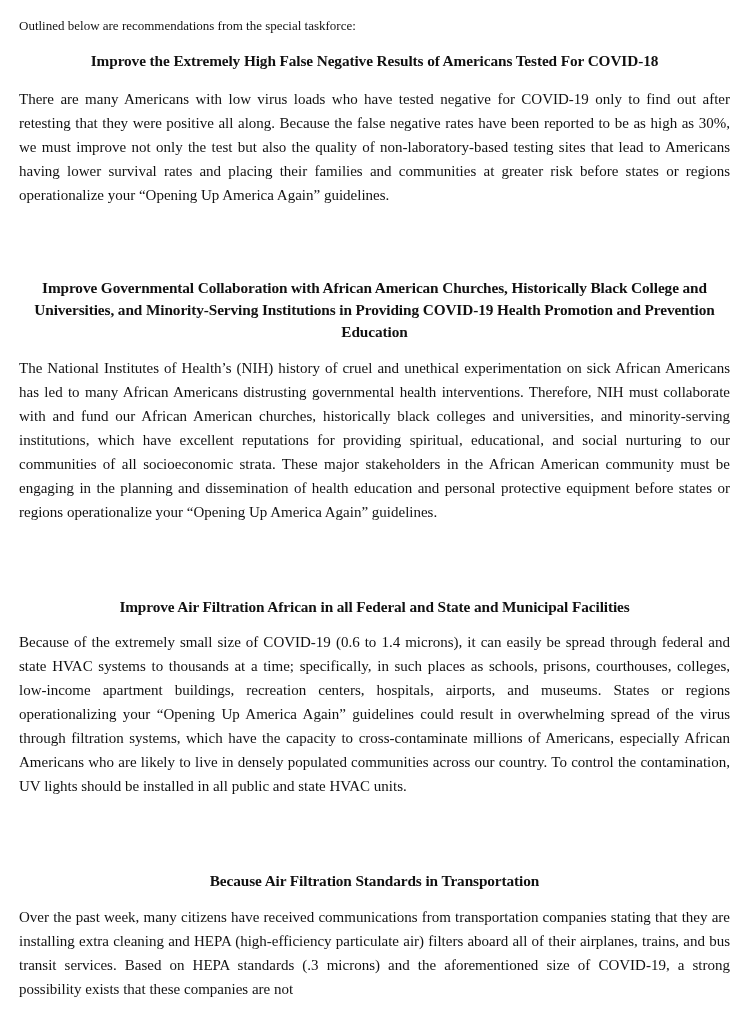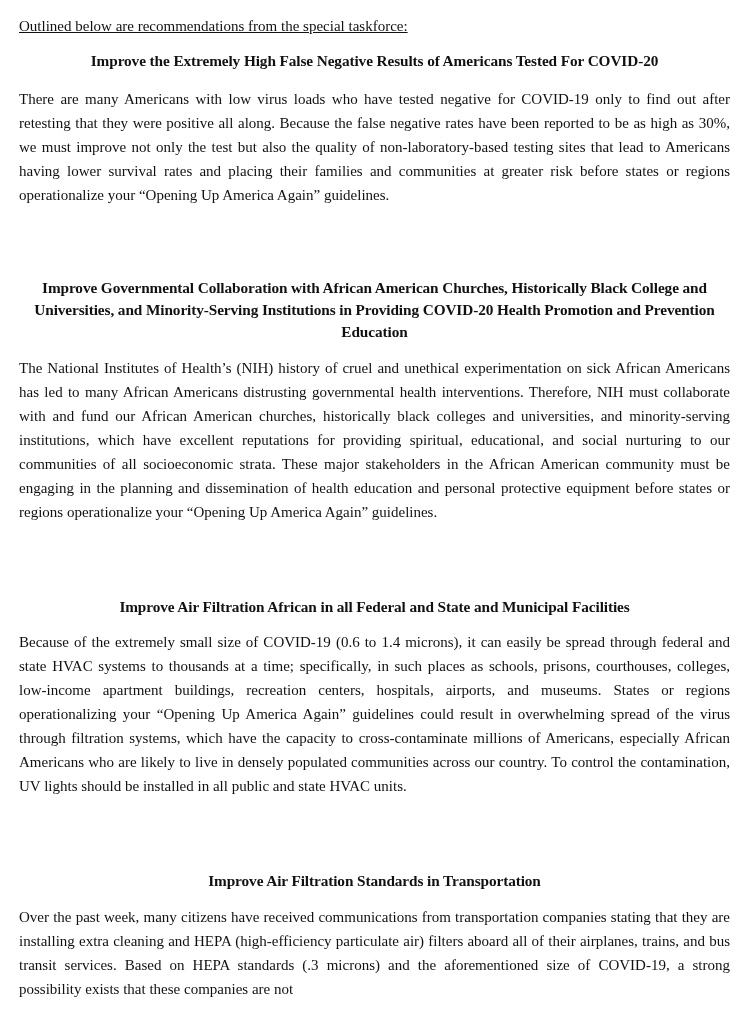--- a/index.html
+++ b/index.html
@@ -4,43 +4,43 @@
   <style>
     html, body { margin: 0; padding: 0; background: #ffffff; }
     body {
       width: 749px; height: 1024px; overflow: hidden;
       font-family: "Liberation Serif", serif;
       color: #111111;
     }
     .page { position: relative; padding: 0 19px 0 19px; box-sizing: border-box; width: 749px; }
     .intro {
       position: absolute; left: 19px; top: 14px;
-      font-size: 15px; line-height: 24px; margin: 0; text-decoration: underline;
+      font-size: 13px; line-height: 24px; margin: 0;
     }
     .heading {
       position: absolute; left: 19px; width: 711px;
       font-weight: bold; font-size: 15.3px; line-height: 22px;
       text-align: center; margin: 0; letter-spacing: -0.1px;
     }
     .para {
       position: absolute; left: 19px; width: 711px;
       font-size: 15px; line-height: 24px; margin: 0;
       text-align: justify; text-align-last: left;
     }
   </style>
 </head>
 <body>
 
 <div class="page">
   <p class="intro">Outlined below are recommendations from the special taskforce:</p>
 
-  <h2 class="heading" style="top:50px;">Improve the Extremely High False Negative Results of Americans Tested For COVID-20</h2>
+  <h2 class="heading" style="top:50px;">Improve the Extremely High False Negative Results of Americans Tested For COVID-18</h2>
   <p class="para" style="top:87px;">There are many Americans with low virus loads who have tested negative for COVID-19 only to find out after retesting that they were positive all along. Because the false negative rates have been reported to be as high as 30%, we must improve not only the test but also the quality of non-laboratory-based testing sites that lead to Americans having lower survival rates and placing their families and communities at greater risk before states or regions operationalize your “Opening Up America Again” guidelines.</p>
 
-  <h2 class="heading" style="top:277px;">Improve Governmental Collaboration with African American Churches, Historically Black College and Universities, and Minority-Serving Institutions in Providing COVID-20 Health Promotion and Prevention Education</h2>
+  <h2 class="heading" style="top:277px;">Improve Governmental Collaboration with African American Churches, Historically Black College and Universities, and Minority-Serving Institutions in Providing COVID-19 Health Promotion and Prevention Education</h2>
   <p class="para" style="top:356px;">The National Institutes of Health’s (NIH) history of cruel and unethical experimentation on sick African Americans has led to many African Americans distrusting governmental health interventions. Therefore, NIH must collaborate with and fund our African American churches, historically black colleges and universities, and minority-serving institutions, which have excellent reputations for providing spiritual, educational, and social nurturing to our communities of all socioeconomic strata. These major stakeholders in the African American community must be engaging in the planning and dissemination of health education and personal protective equipment before states or regions operationalize your “Opening Up America Again” guidelines.</p>
 
   <h2 class="heading" style="top:596px;">Improve Air Filtration African in all Federal and State and Municipal Facilities</h2>
   <p class="para" style="top:630px;">Because of the extremely small size of COVID-19 (0.6 to 1.4 microns), it can easily be spread through federal and state HVAC systems to thousands at a time; specifically, in such places as schools, prisons, courthouses, colleges, low-income apartment buildings, recreation centers, hospitals, airports, and museums. States or regions operationalizing your “Opening Up America Again” guidelines could result in overwhelming spread of the virus through filtration systems, which have the capacity to cross-contaminate millions of Americans, especially African Americans who are likely to live in densely populated communities across our country. To control the contamination, UV lights should be installed in all public and state HVAC units.</p>
 
-  <h2 class="heading" style="top:870px;">Improve Air Filtration Standards in Transportation</h2>
+  <h2 class="heading" style="top:870px;">Because Air Filtration Standards in Transportation</h2>
   <p class="para" style="top:905px;">Over the past week, many citizens have received communications from transportation companies stating that they are installing extra cleaning and HEPA (high-efficiency particulate air) filters aboard all of their airplanes, trains, and bus transit services. Based on HEPA standards (.3 microns) and the aforementioned size of COVID-19, a strong possibility exists that these companies are not</p>
 </div>
 
 </body></html>

